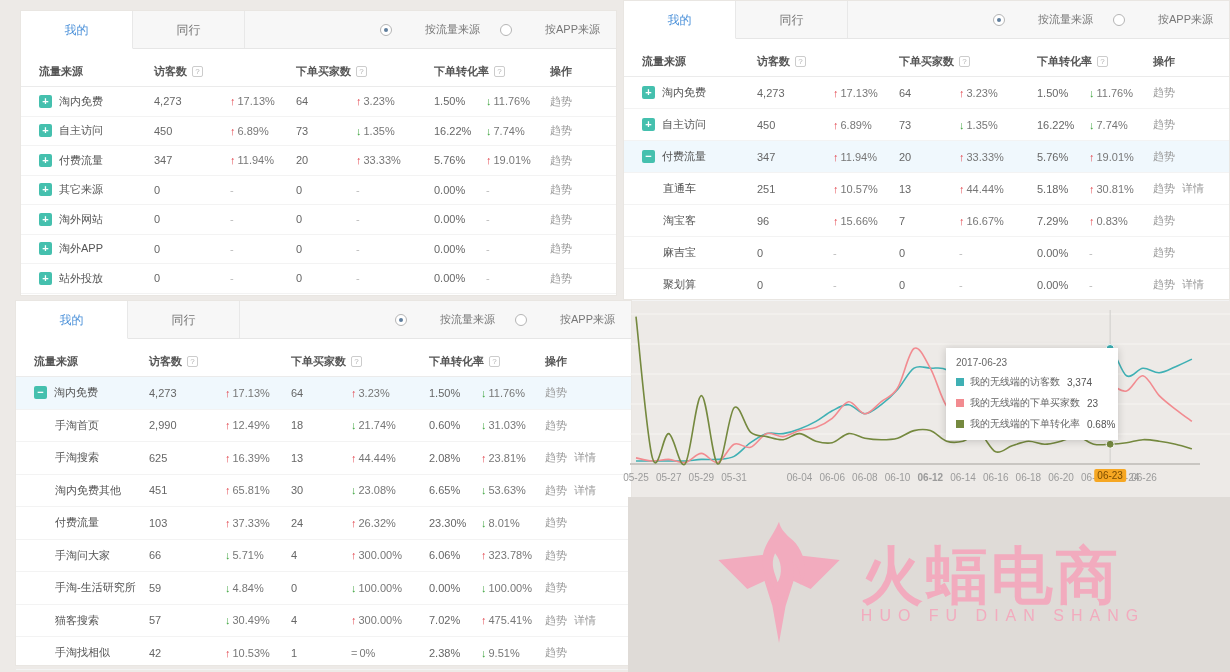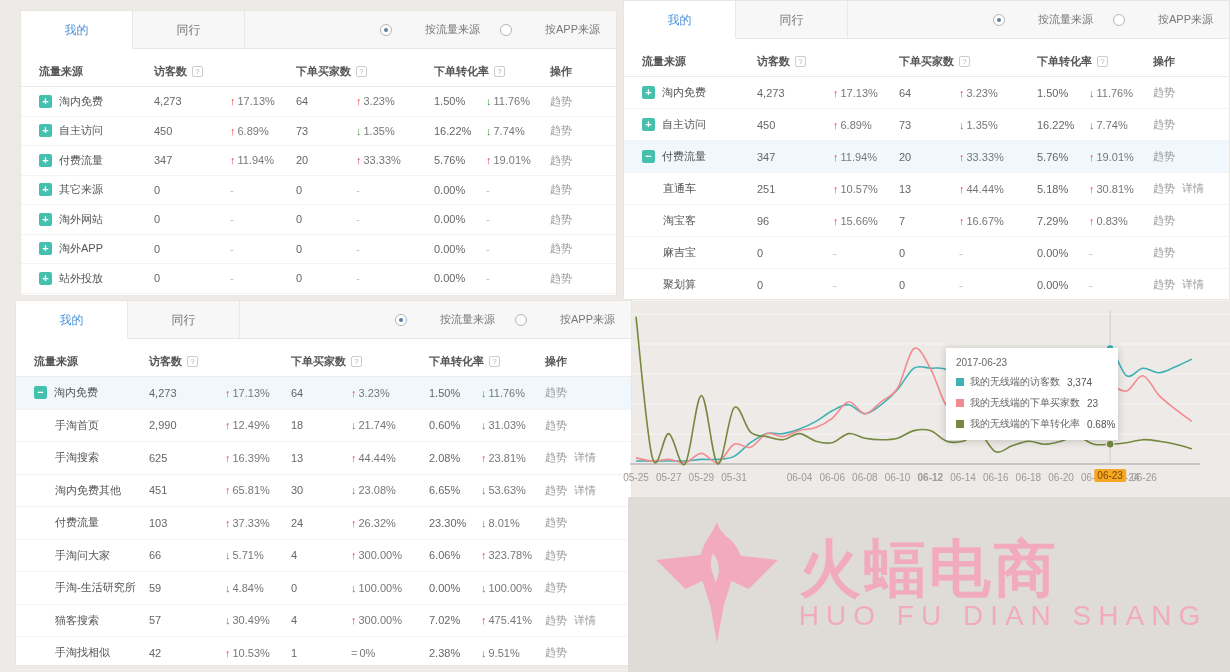--- a/index.html
+++ b/index.html
@@ -46,21 +46,21 @@
               padding:9px 10px; font-size:10px; color:#666; z-index:3; }
   .ctooltip .cdate { color:#666; }
   .ctooltip .titem { display:flex; align-items:center; margin-top:7px; white-space:nowrap; }
   .ctooltip .sq { width:8px; height:8px; margin-right:6px; flex:none; }
   .ctooltip .tval { margin-left:7px; color:#555; }
 
   
   .logoblock { position:absolute; left:628px; top:497px; width:602px; height:175px; background:#dfdbd7;
                display:flex; align-items:center; justify-content:center; gap:16px; }
   .logotext .logotitle { font-size:62px; font-weight:bold; color:#f2abbe; letter-spacing:3px; line-height:1; }
-  .logotext .logosub { font-size:28px; color:#f2abbe; letter-spacing:7px; }
+  .logotext .logosub { font-size:16px; color:#f2abbe; letter-spacing:7px; }
 </style>
 </head>
 <body>
 
 <div id="stage">
 
   <section class="panel" style="left:20px; top:10px; width:597px; height:286px; --rh:29.5px;">
       <div class="tabbar">
         <div class="tab active">我的</div>
         <div class="tab">同行</div>

